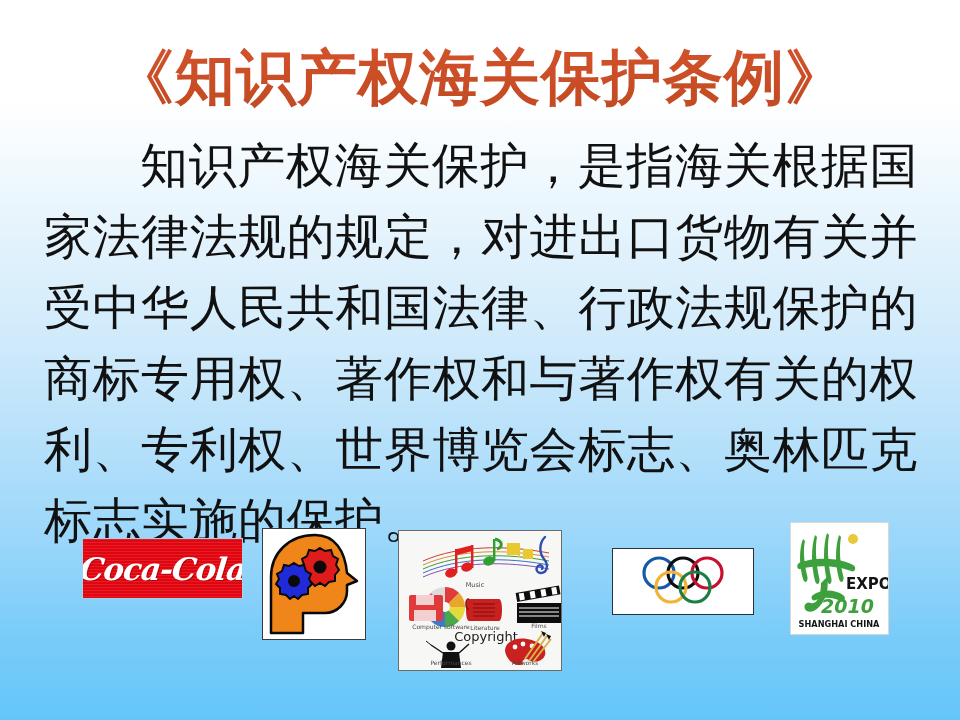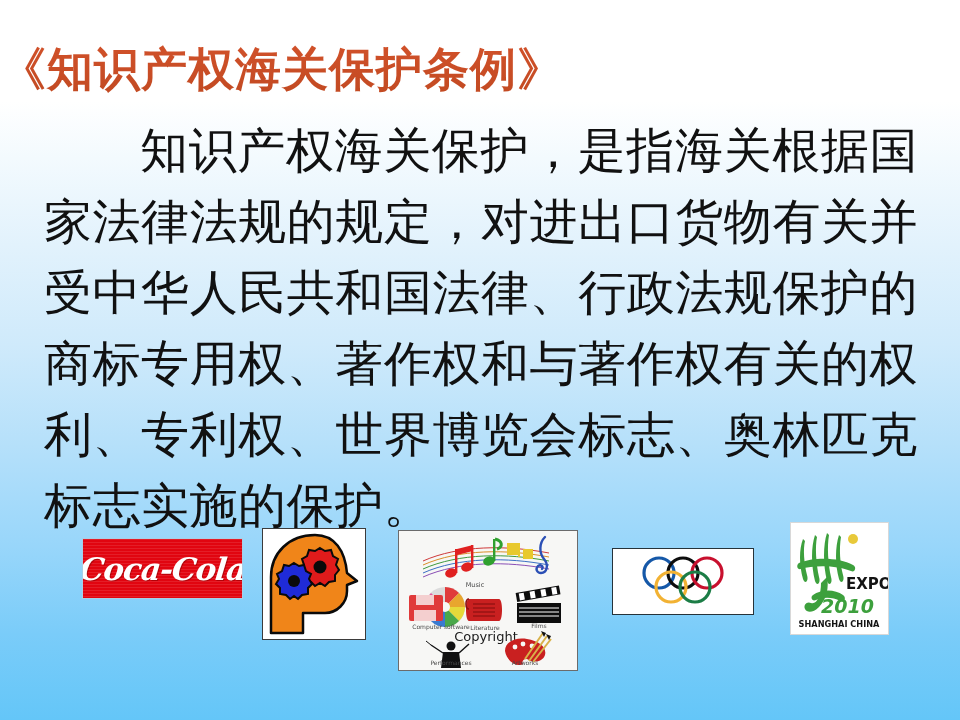--- a/index.html
+++ b/index.html
@@ -8,24 +8,24 @@
     font-family:"DejaVu Sans", sans-serif;
     background:linear-gradient(to bottom,
       #ffffff 0%, #ffffff 14%, #f3fafe 22%, #e2f2fc 34%,
       #cfeafb 48%, #b5e0fa 62%, #98d6fa 76%, #7accf9 88%, #64c6f8 100%);
     overflow:hidden;
     position:relative;
   }
 
   
   .slide-title {
-    text-align:left;
+    text-align:center;
     padding-top:44px;
     font-family:"DejaVu Serif", serif;
-    font-size:46px;
+    font-size:60px;
     font-weight:700;
     letter-spacing:1px;
     line-height:1.1;
     color:#d1512a;
     background:linear-gradient(to bottom, #e07a4a 0%, #d1512a 45%, #c24a22 100%);
     -webkit-background-clip:text;
     background-clip:text;
     -webkit-text-fill-color:transparent;
     text-shadow:none;
   }
@@ -70,21 +70,21 @@
     transform:skewX(-6deg);
     text-shadow:1px 1px 0 rgba(120,0,0,0.45);
     white-space:nowrap;
   }
 
   
   .fig-head { left:262px; top:10px; width:104px; height:112px;
               border:1px solid #3b3b3b; overflow:hidden; }
 
   
-  .fig-copy { left:398px; top:12px; width:180px; height:141px;
+  .fig-copy { left:398px; top:12px; width:164px; height:141px;
               border:1px solid #6b6b6b; background:#f7f7f5; overflow:hidden; }
 
   
   .fig-oly { left:612px; top:30px; width:142px; height:67px;
              border:1px solid #26333a; overflow:hidden; }
 
   
   .fig-expo { left:790px; top:4px; width:99px; height:113px;
               border:1px solid #d8d8d8; overflow:hidden; }
 

